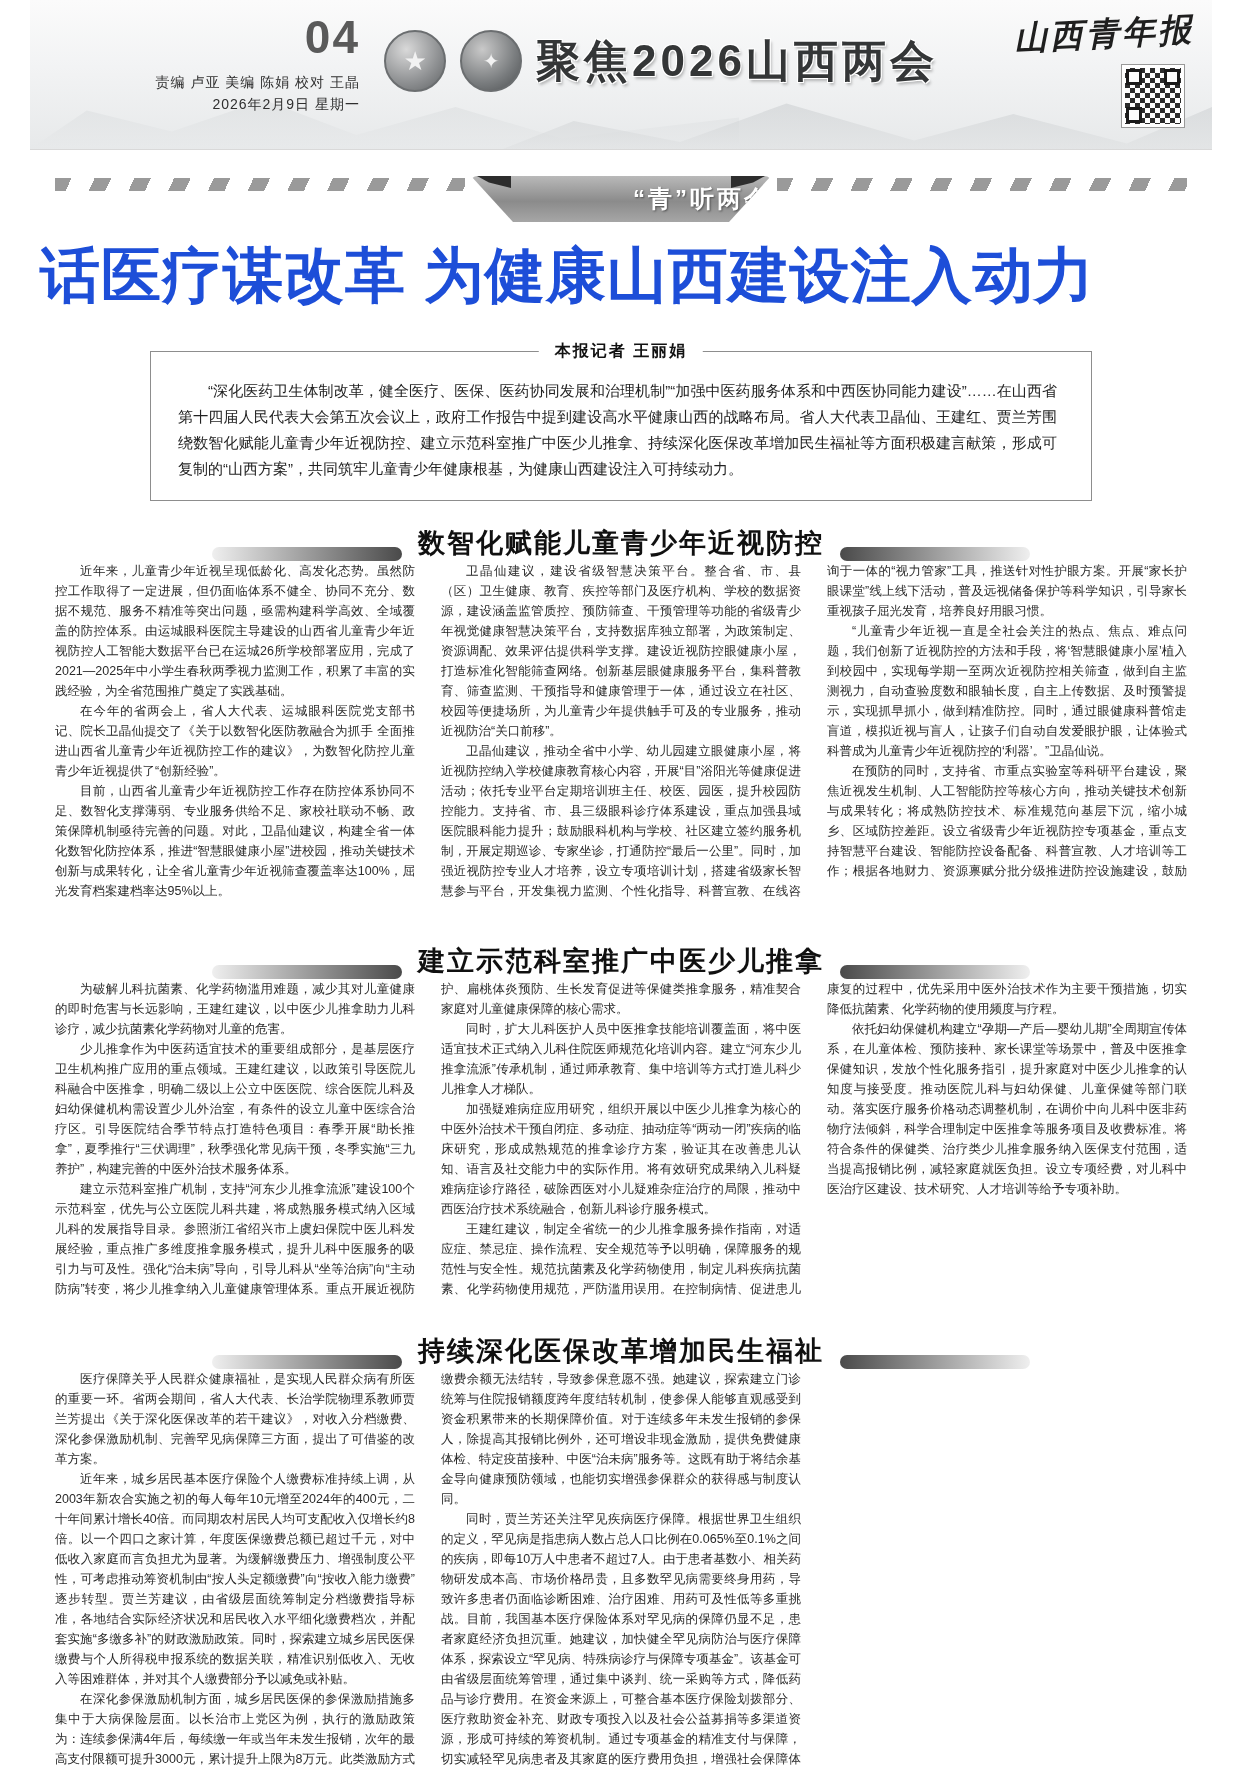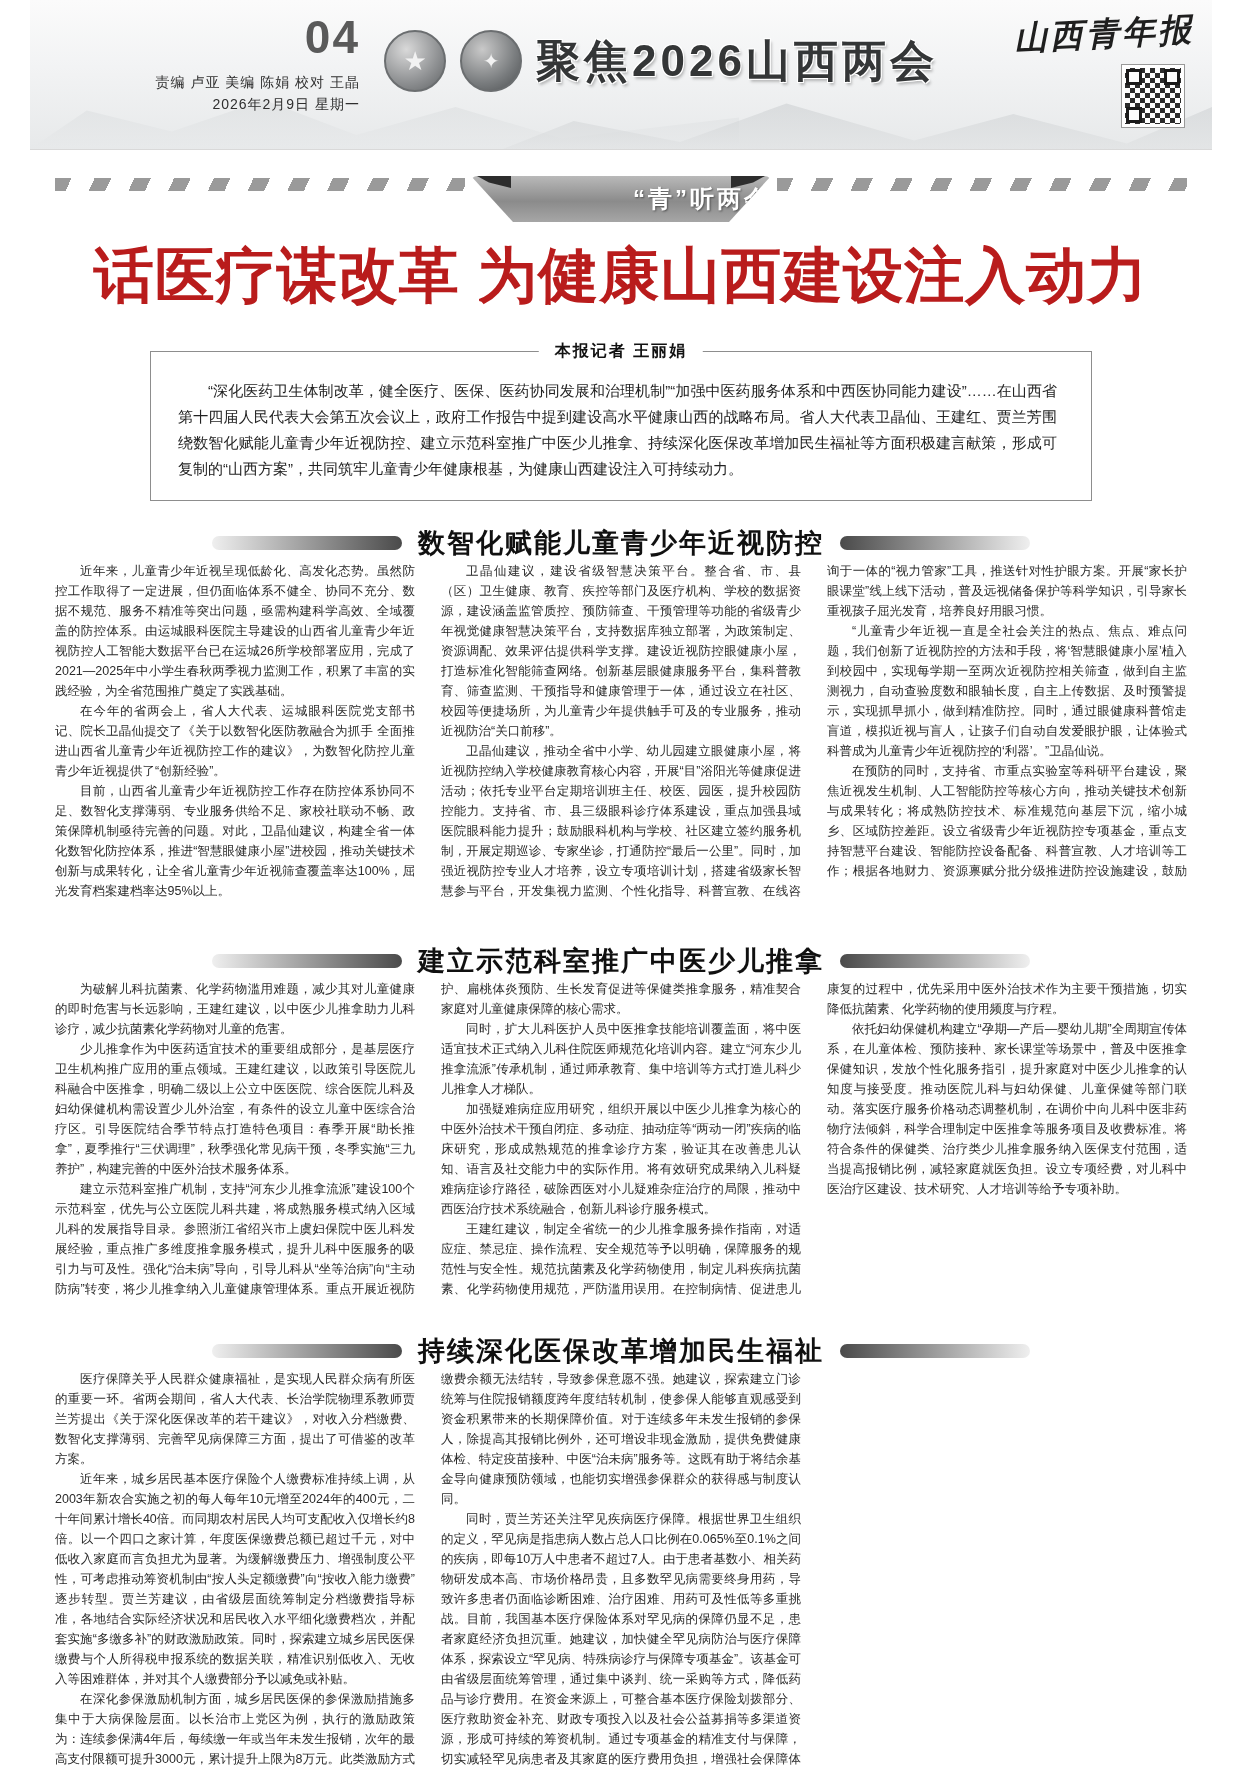--- a/index.html
+++ b/index.html
@@ -44,31 +44,31 @@
            background:linear-gradient(180deg,#b9b9b9,#8b8b8b 55%,#a6a6a6);
            clip-path:polygon(0 0,100% 0,86% 100%,14% 100%);
            border-radius:6px; display:flex; align-items:center; justify-content:flex-end; }
   .badge::before,.badge::after { content:""; position:absolute; top:0; width:34px; height:12px; background:#2d2d2d; }
   .badge::before { left:6px;  clip-path:polygon(0 0,100% 0,100% 100%,35% 55%); }
   .badge::after  { right:6px; clip-path:polygon(0 0,100% 0,65% 55%,0 100%); }
   .badge-label { color:#ffffff; font-size:24px; font-weight:800; letter-spacing:3px;
                  text-shadow:1px 1px 2px rgba(0,0,0,.45); }
 
   
-  .headline { margin:16px 40px 0 40px; text-align:center; font-size:60px; font-weight:900;
-              letter-spacing:1px; color:#b91c1c; white-space:nowrap;
+  .headline { margin:16px 40px 0 40px; text-align:left; font-size:60px; font-weight:900;
+              letter-spacing:1px; color:#1d4ed8; white-space:nowrap;
               font-family:"Liberation Sans","DejaVu Sans",sans-serif; }
   .intro-box { position:relative; margin:34px 150px 0 150px; border:1px solid #8d8d8d; padding:26px 34px 18px 27px; }
   .byline { position:absolute; top:-11px; left:50%; transform:translateX(-50%); background:#fff;
             padding:0 16px; font-size:16px; font-weight:bold; color:#111; white-space:nowrap; letter-spacing:2px; }
   .intro-text { font-size:15px; line-height:26px; text-align:justify; text-indent:2em; color:#222; }
 
   
   .section { margin:0 55px; }
-  .sec-title-row { display:flex; align-items:center; justify-content:center; gap:16px; }
+  .sec-title-row { display:flex; align-items:flex-end; justify-content:center; gap:16px; }
   .sec1 .sec-title-row { margin-top:24px; } .sec2 .sec-title-row,.sec3 .sec-title-row { margin-top:26px; }
   .pill { height:14px; width:190px; border-radius:8px; }
   .pill.left  { background:linear-gradient(90deg,#efefef,#4a4a4a); }
   .pill.right { background:linear-gradient(90deg,#4a4a4a,#efefef); }
   .sec-title { font-size:27px; font-weight:900; color:#101010; letter-spacing:2px; white-space:nowrap; }
   .cols { column-count:3; column-gap:26px; column-fill:auto; overflow:hidden;
           font-size:12.5px; line-height:20px; text-align:justify; color:#2a2a2a; }
   .cols p { text-indent:2em; }
   .sec1 .cols { height:356px; }
   .sec2 .cols { height:328px; }
@@ -153,20 +153,20 @@
       </div>
   </section>
 
   <section class="section sec3">
     <div class="sec-title-row">
       <span class="pill left"></span>
       <h2 class="sec-title">持续深化医保改革增加民生福祉</h2>
       <span class="pill right"></span>
     </div>
     <div class="cols">
-        <p>医疗保障关乎人民群众健康福祉，是实现人民群众病有所医的重要一环。省两会期间，省人大代表、长治学院物理系教师贾兰芳提出《关于深化医保改革的若干建议》，对收入分档缴费、数智化支撑薄弱、完善罕见病保障三方面，提出了可借鉴的改革方案。</p>
+        <p>医疗保障关乎人民群众健康福祉，是实现人民群众病有所医的重要一环。省两会期间，省人大代表、长治学院物理系教师贾兰芳提出《关于深化医保改革的若干建议》，对收入分档缴费、深化参保激励机制、完善罕见病保障三方面，提出了可借鉴的改革方案。</p>
         <p>近年来，城乡居民基本医疗保险个人缴费标准持续上调，从2003年新农合实施之初的每人每年10元增至2024年的400元，二十年间累计增长40倍。而同期农村居民人均可支配收入仅增长约8倍。以一个四口之家计算，年度医保缴费总额已超过千元，对中低收入家庭而言负担尤为显著。为缓解缴费压力、增强制度公平性，可考虑推动筹资机制由“按人头定额缴费”向“按收入能力缴费”逐步转型。贾兰芳建议，由省级层面统筹制定分档缴费指导标准，各地结合实际经济状况和居民收入水平细化缴费档次，并配套实施“多缴多补”的财政激励政策。同时，探索建立城乡居民医保缴费与个人所得税申报系统的数据关联，精准识别低收入、无收入等困难群体，并对其个人缴费部分予以减免或补贴。</p>
         <p>在深化参保激励机制方面，城乡居民医保的参保激励措施多集中于大病保险层面。以长治市上党区为例，执行的激励政策为：连续参保满4年后，每续缴一年或当年未发生报销，次年的最高支付限额可提升3000元，累计提升上限为8万元。此类激励方式覆盖范围较窄，力度有限，对参保人的吸引力不足。同时，部分群众（尤其是年轻群体）因自觉身体健康、无需就医，加之个人缴费余额无法结转，导致参保意愿不强。她建议，探索建立门诊统筹与住院报销额度跨年度结转机制，使参保人能够直观感受到资金积累带来的长期保障价值。对于连续多年未发生报销的参保人，除提高其报销比例外，还可增设非现金激励，提供免费健康体检、特定疫苗接种、中医“治未病”服务等。这既有助于将结余基金导向健康预防领域，也能切实增强参保群众的获得感与制度认同。</p>
         <p>同时，贾兰芳还关注罕见疾病医疗保障。根据世界卫生组织的定义，罕见病是指患病人数占总人口比例在0.065%至0.1%之间的疾病，即每10万人中患者不超过7人。由于患者基数小、相关药物研发成本高、市场价格昂贵，且多数罕见病需要终身用药，导致许多患者仍面临诊断困难、治疗困难、用药可及性低等多重挑战。目前，我国基本医疗保险体系对罕见病的保障仍显不足，患者家庭经济负担沉重。她建议，加快健全罕见病防治与医疗保障体系，探索设立“罕见病、特殊病诊疗与保障专项基金”。该基金可由省级层面统筹管理，通过集中谈判、统一采购等方式，降低药品与诊疗费用。在资金来源上，可整合基本医疗保险划拨部分、医疗救助资金补充、财政专项投入以及社会公益募捐等多渠道资源，形成可持续的筹资机制。通过专项基金的精准支付与保障，切实减轻罕见病患者及其家庭的医疗费用负担，增强社会保障体系的公平性与包容性，让罕见病患者不再“因病致困”。</p>
       </div>
   </section>
 
 </div>
 
 </body></html>

